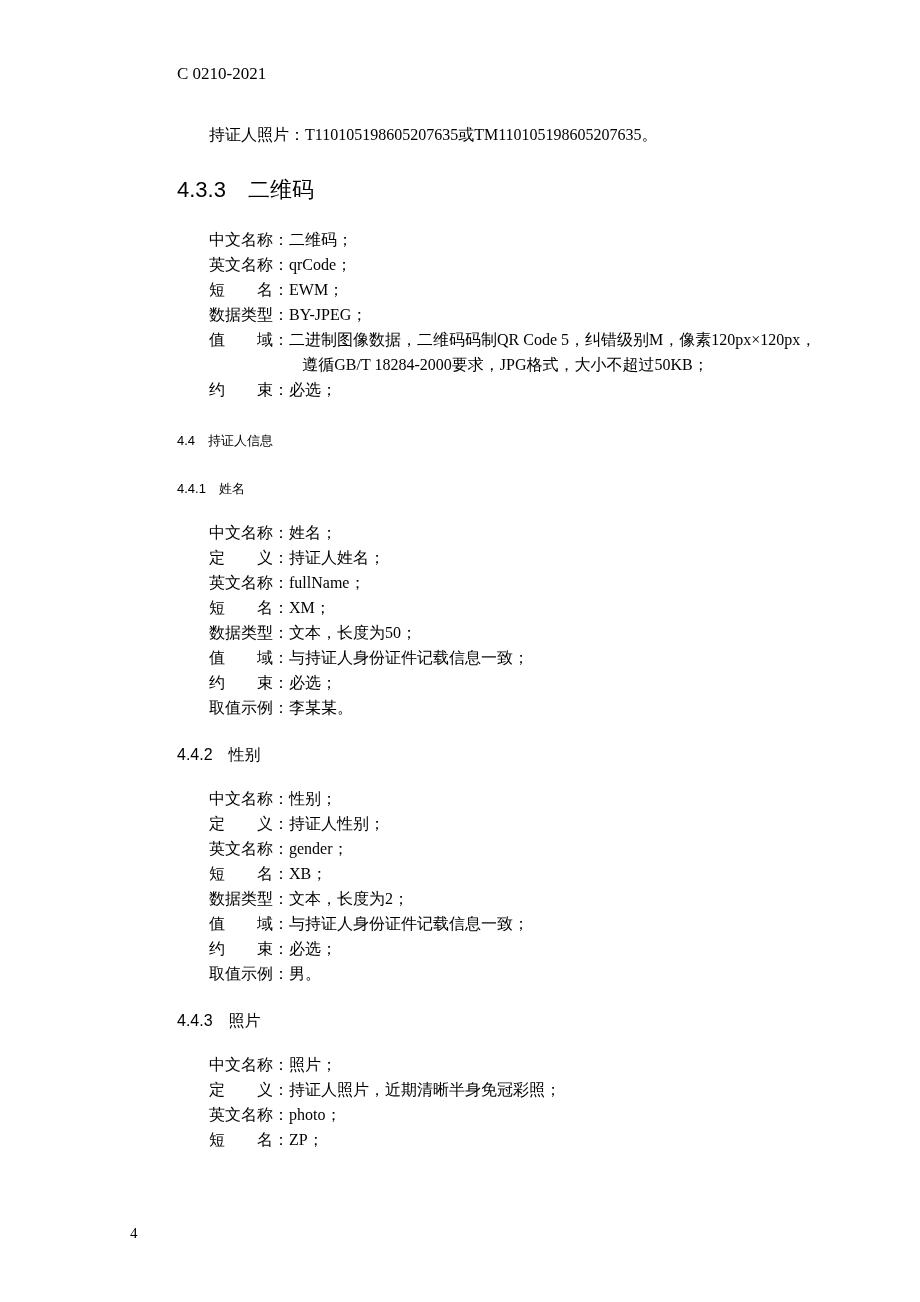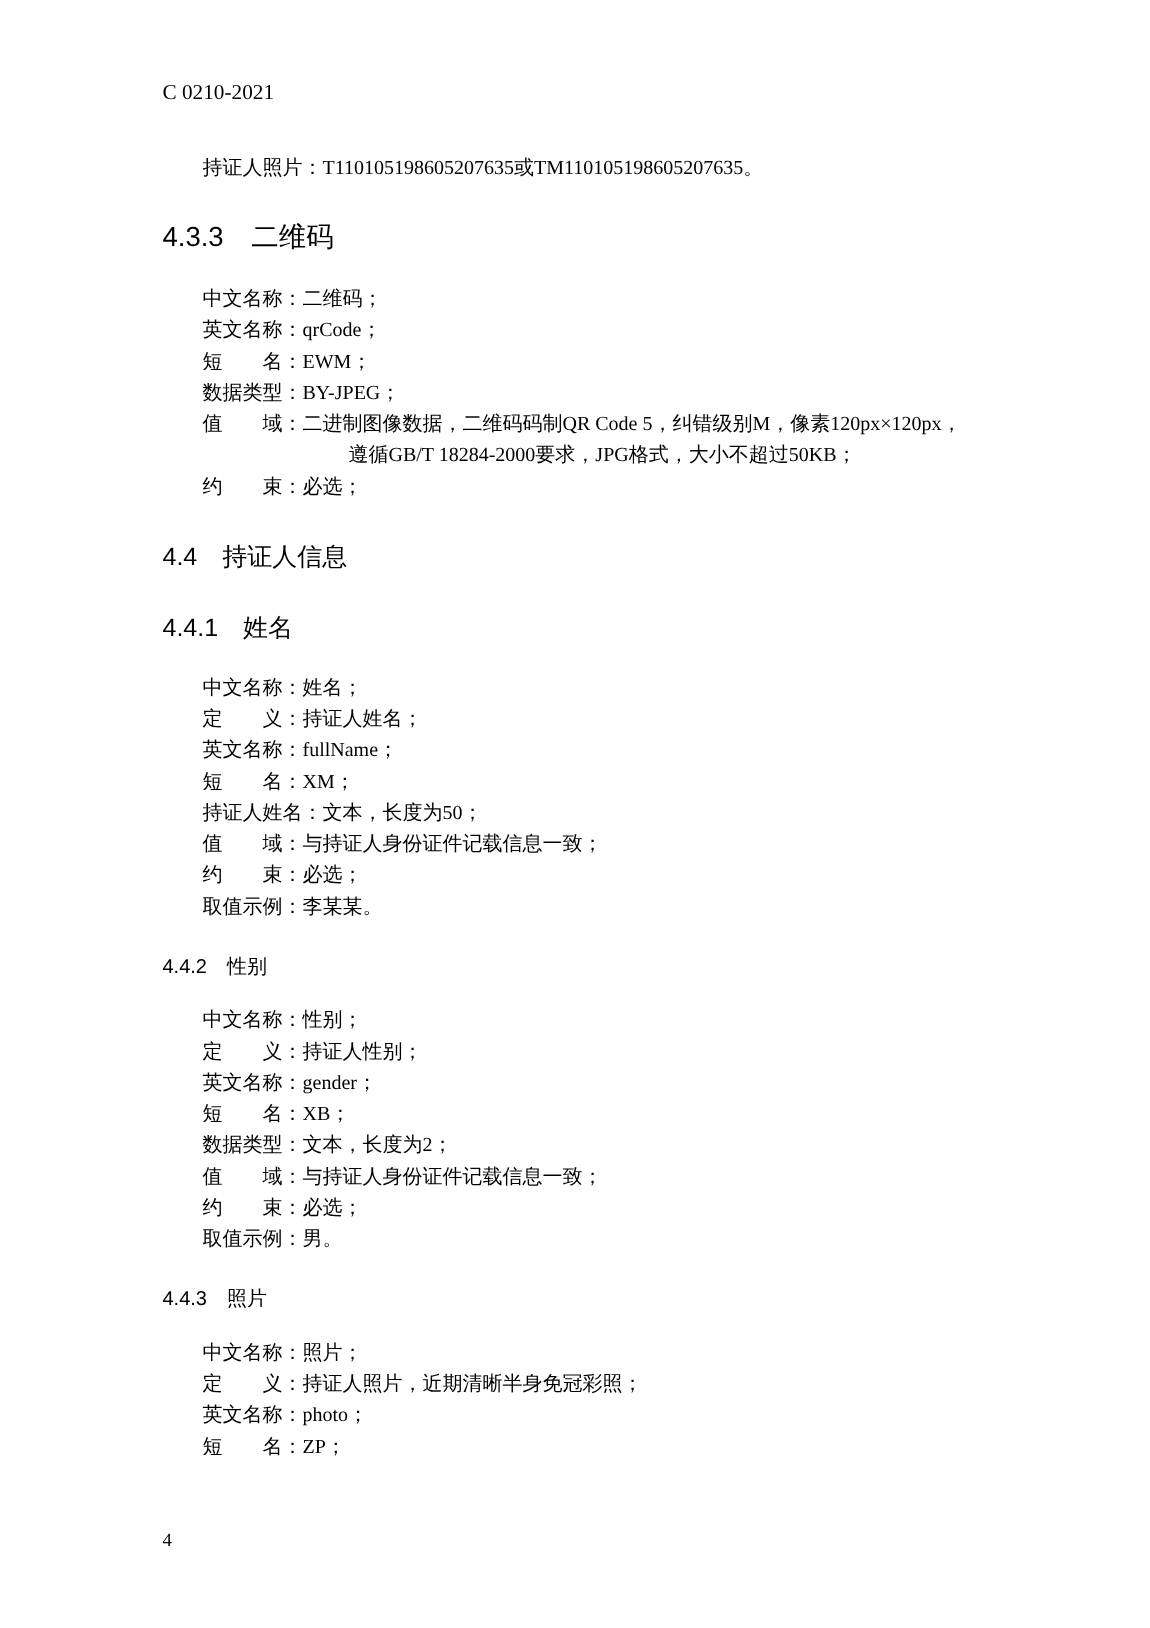--- a/index.html
+++ b/index.html
@@ -10,20 +10,21 @@
     body {
       width: 920px;
       height: 1302px;
       background: #ffffff;
       font-family: "SimSun", "宋体", serif;
       color: #000000;
       position: relative;
     }
     .page {
       padding: 64px 86px 0 130px;
+      margin-left: 47px;
     }
     .header-code {
       font-size: 17px;
       font-family: "SimSun", serif;
       margin-bottom: 38px;
     }
     .body-line {
       font-size: 16px;
       line-height: 25px;
       text-indent: 2em;
@@ -35,21 +36,21 @@
       font-family: "SimSun", serif;
       text-align: center;
     }
     .section-heading {
       font-size: 22px;
       font-family: "SimHei", "黑体", sans-serif;
       margin-top: 28px;
       margin-bottom: 22px;
     }
     .sub-heading {
-      font-size: 20px;
+      font-size: 13px;
       font-family: "SimHei", "黑体", sans-serif;
       margin-top: 30px;
       margin-bottom: 22px;
     }
     .sub-heading-tight {
       font-size: 16px;
       font-family: "SimHei", "黑体", sans-serif;
       margin-top: 25px;
       margin-bottom: 20px;
     }
@@ -87,21 +88,21 @@
 
   <div class="sub-heading">4.4　持证人信息</div>
 
   <div class="sub-heading">4.4.1　姓名</div>
 
   <div class="def-block">
     <div class="body-line">中文名称：姓名；</div>
     <div class="body-line">定　　义：持证人姓名；</div>
     <div class="body-line">英文名称：fullName；</div>
     <div class="body-line">短　　名：XM；</div>
-    <div class="body-line">持证人姓名：文本，长度为50；</div>
+    <div class="body-line">数据类型：文本，长度为50；</div>
     <div class="body-line">值　　域：与持证人身份证件记载信息一致；</div>
     <div class="body-line">约　　束：必选；</div>
     <div class="body-line">取值示例：李某某。</div>
   </div>
 
   <div class="sub-heading-tight">4.4.2　性别</div>
 
   <div class="def-block">
     <div class="body-line">中文名称：性别；</div>
     <div class="body-line">定　　义：持证人性别；</div>

